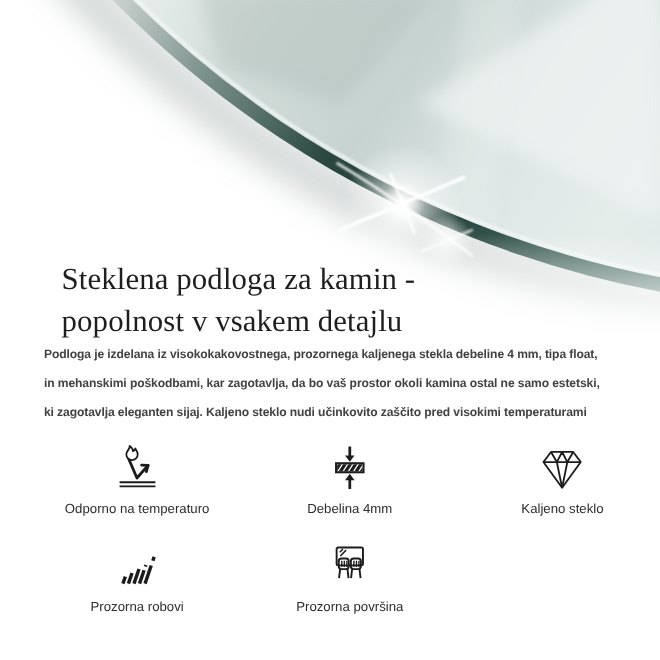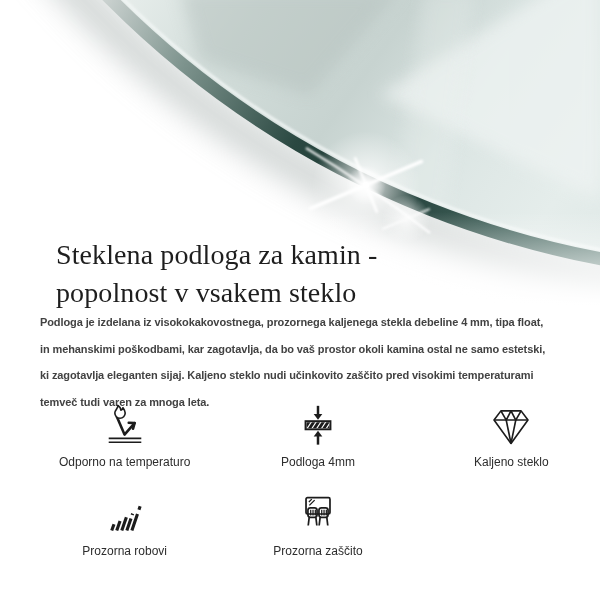--- a/index.html
+++ b/index.html
@@ -106,28 +106,27 @@
     </g>
 
     <rect x="0" y="195" width="600" height="145" fill="url(#fade)"></rect>
   </svg>
 </div>
 
 <div class="content">
 
   <h1 class="title" style="margin:0;">
     <div>Steklena podloga za kamin -</div>
-    <div>popolnost v vsakem steklo</div>
+    <div>popolnost v vsakem detajlu</div>
   </h1>
 
   <div class="lead">
     <div>Podloga je izdelana iz visokokakovostnega, prozornega kaljenega stekla debeline 4 mm, tipa float,</div>
     <div>in mehanskimi poškodbami, kar zagotavlja, da bo vaš prostor okoli kamina ostal ne samo estetski,</div>
     <div>ki zagotavlja eleganten sijaj. Kaljeno steklo nudi učinkovito zaščito pred visokimi temperaturami</div>
-    <div>temveč tudi varen za mnoga leta.</div>
   </div>
 
   <div class="features">
 
     <div class="feature">
       <div class="icon">
         <svg width="46" height="46" viewBox="0 0 48 48" fill="none" stroke="#1c1c1c">
           <line x1="7" y1="38" x2="41" y2="38" stroke-width="1.7"></line>
           <line x1="7" y1="42" x2="41" y2="42" stroke-width="1.7"></line>
           <polyline points="15.5,15.5 23.5,34 34,22" stroke-width="2.7" stroke-linecap="round" stroke-linejoin="round"></polyline>
@@ -154,21 +153,21 @@
             <line x1="23" y1="31" x2="32" y2="17"></line>
             <line x1="28" y1="31" x2="37" y2="17"></line>
             <line x1="33" y1="31" x2="42" y2="17"></line>
           </g>
           <line x1="24" y1="4" x2="24" y2="13.5" stroke-width="2.6"></line>
           <polygon points="19.5,12.5 28.5,12.5 24,18.5" fill="#1c1c1c" stroke="none"></polygon>
           <line x1="24" y1="44.5" x2="24" y2="35" stroke-width="2.6"></line>
           <polygon points="19.5,36 28.5,36 24,30" fill="#1c1c1c" stroke="none"></polygon>
         </svg>
       </div>
-      <div class="label">Podloga 4mm</div>
+      <div class="label">Debelina 4mm</div>
     </div>
 
 
     <div class="feature">
       <div class="icon">
         <svg width="46" height="44" viewBox="0 0 48 48" fill="none" stroke="#1c1c1c" stroke-width="1.8" stroke-linejoin="round">
           <polygon points="24,43 5.5,17.5 13,7.5 35,7.5 42.5,17.5"></polygon>
           <line x1="5.5" y1="17.5" x2="42.5" y2="17.5"></line>
           <polyline points="13,7.5 18.8,17.5 24,7.5 29.2,17.5 35,7.5"></polyline>
           <line x1="18.8" y1="17.5" x2="24" y2="43"></line>
@@ -205,17 +204,17 @@
           </g>
           <g stroke-linejoin="round">
             <rect x="25" y="17.5" width="9.5" height="10" rx="2.6"></rect>
             <line x1="27.9" y1="19.5" x2="27.9" y2="25.5" stroke-width="1.3"></line>
             <line x1="30.3" y1="19.5" x2="30.3" y2="25.5" stroke-width="1.3"></line>
             <line x1="32.7" y1="19.5" x2="32.7" y2="25.5" stroke-width="1.3"></line>
             <path d="M26.2 27.5 L25.2 36 M33.2 27.5 L34.2 36"></path>
           </g>
         </svg>
       </div>
-      <div class="label">Prozorna zaščito</div>
+      <div class="label">Prozorna površina</div>
     </div>
 
   </div>
 </div>
 
 </body></html>

